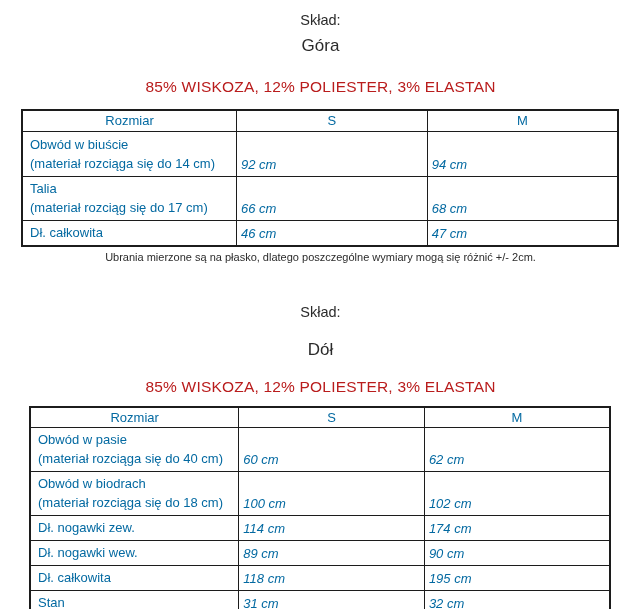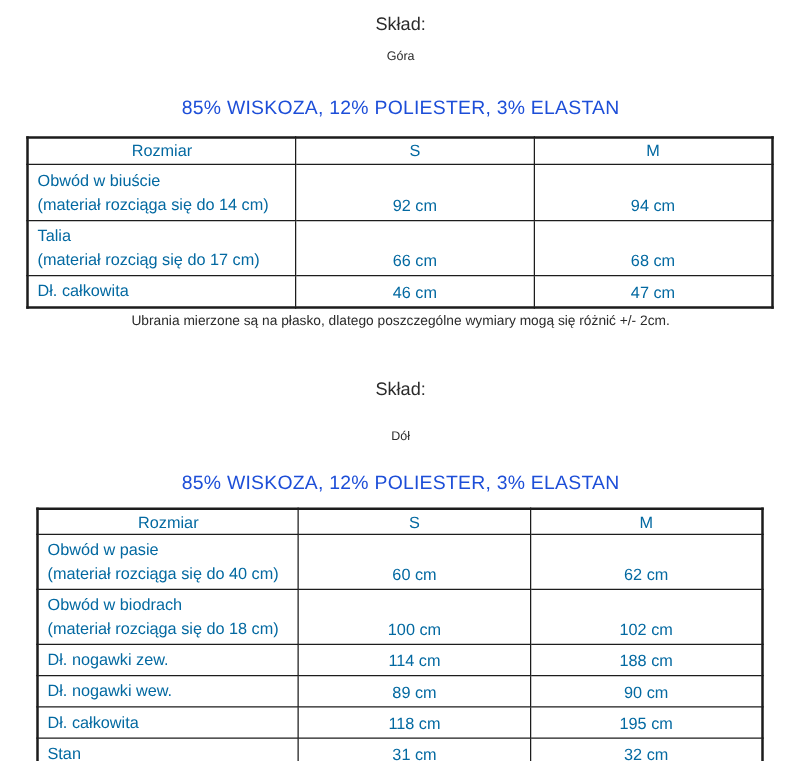--- a/index.html
+++ b/index.html
@@ -22,34 +22,34 @@
   .section-title {
     margin: 0;
     font-size: 14.5px;
     font-weight: 400;
     line-height: 16px;
     text-align: center;
     color: #2b2b2b;
   }
   .section-subtitle {
     margin: 10px 0 0 0;
-    font-size: 10px;
+    font-size: 17px;
     font-weight: 400;
     line-height: 16px;
     text-align: center;
     color: #2b2b2b;
   }
   .composition {
     margin: 24px 0 0 0;
     font-size: 15.5px;
     font-weight: 400;
     line-height: 17px;
     letter-spacing: 0.2px;
     text-align: center;
-    color: #1d4ed8;
+    color: #b91c1c;
   }
 
   table.size-table {
     border-collapse: collapse;
     table-layout: fixed;
     border: 2px solid #1c1c1c;
     font-size: 13px;
     color: #0369a1;
   }
   table.size-table th,
@@ -62,23 +62,24 @@
     vertical-align: middle;
     padding: 2px 4px;
   }
   td.label-cell {
     text-align: left;
     vertical-align: bottom;
     padding: 2px 6px 3px 7px;
     line-height: 19px;
   }
   td.value-cell {
-    text-align: center;
+    text-align: left;
     vertical-align: bottom;
     padding: 2px 4px 4px 4px;
+    font-style: italic;
   }
 
   
   .t1 { width: 598px; margin: 14px 0 0 21px; }
   .t1 thead tr { height: 21px; }
   .t1 tbody tr:nth-child(1) { height: 45px; }
   .t1 tbody tr:nth-child(2) { height: 40px; }
   .t1 tbody tr:nth-child(3) { height: 19px; }
 
   
@@ -190,21 +191,21 @@
               <div>(materiał rozciąga się do 18 cm)</div>
             </td>
             <td class="value-cell">100 cm</td>
             <td class="value-cell">102 cm</td>
           </tr>
           <tr>
             <td class="label-cell">
               <div>Dł. nogawki zew.</div>
             </td>
             <td class="value-cell">114 cm</td>
-            <td class="value-cell">188 cm</td>
+            <td class="value-cell">174 cm</td>
           </tr>
           <tr>
             <td class="label-cell">
               <div>Dł. nogawki wew.</div>
             </td>
             <td class="value-cell">89 cm</td>
             <td class="value-cell">90 cm</td>
           </tr>
           <tr>
             <td class="label-cell">

